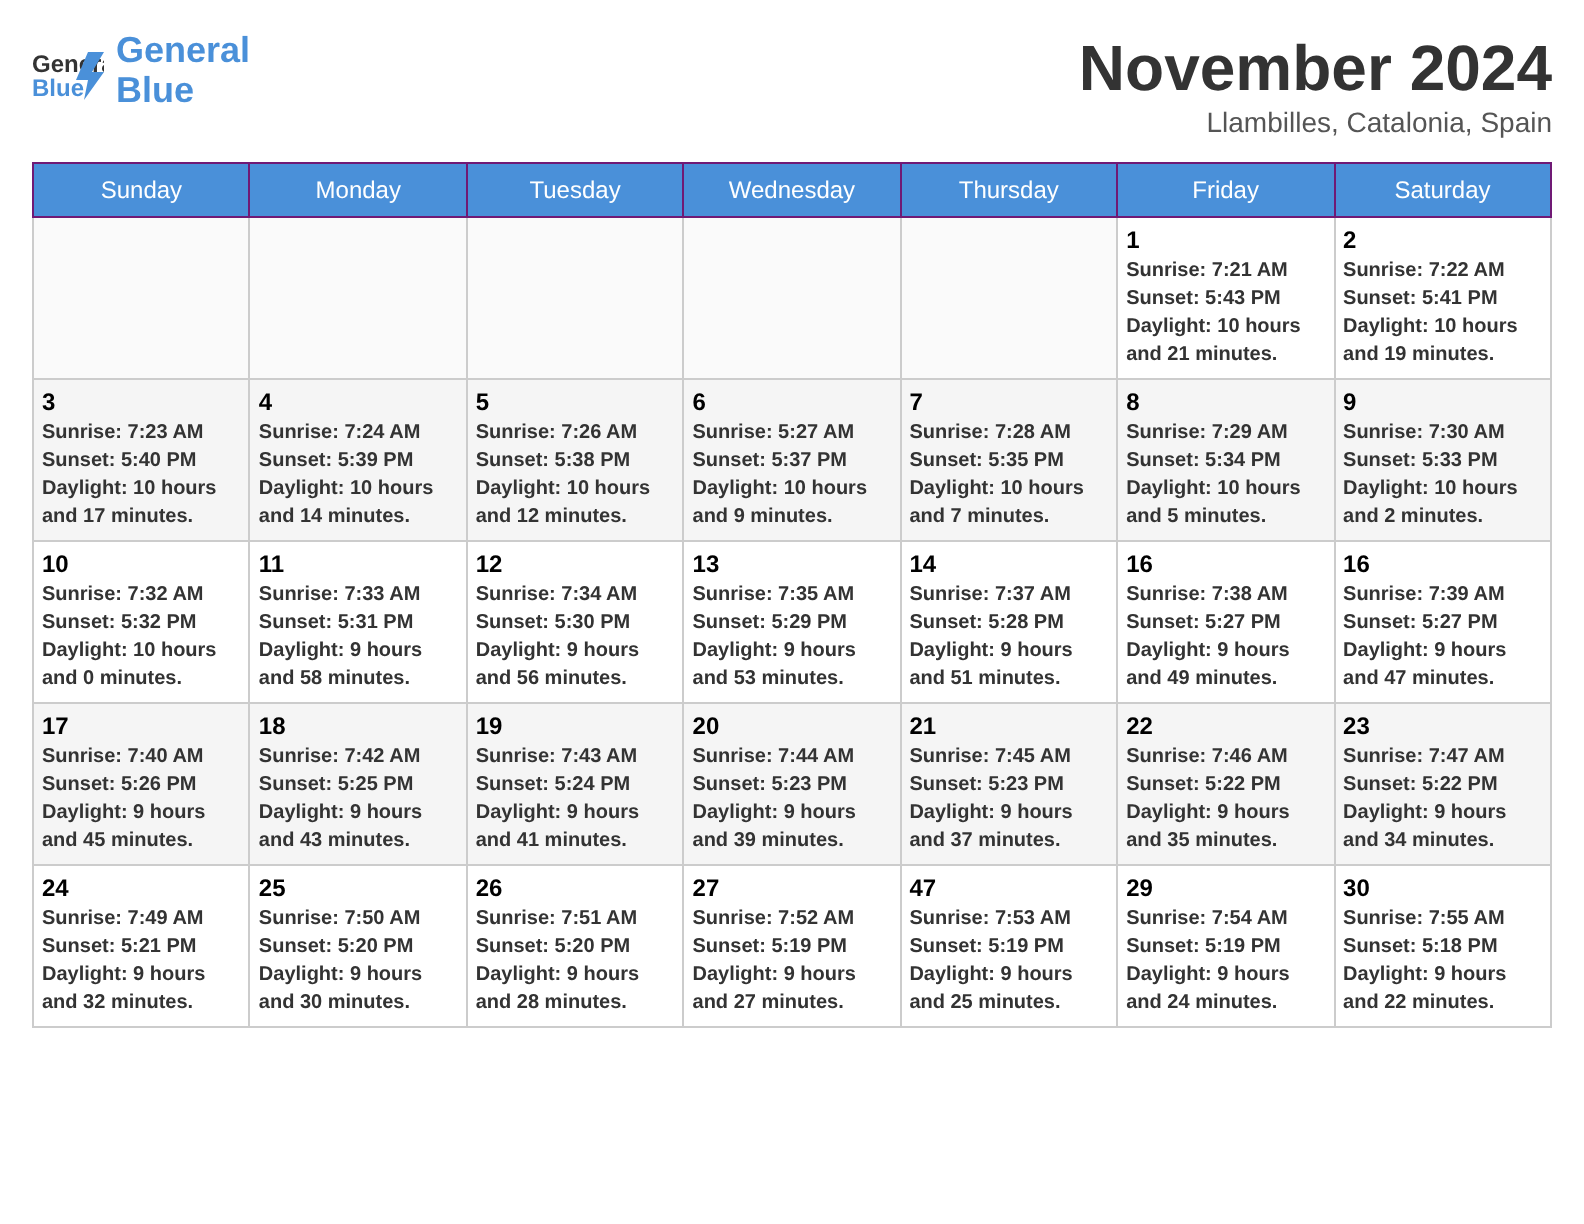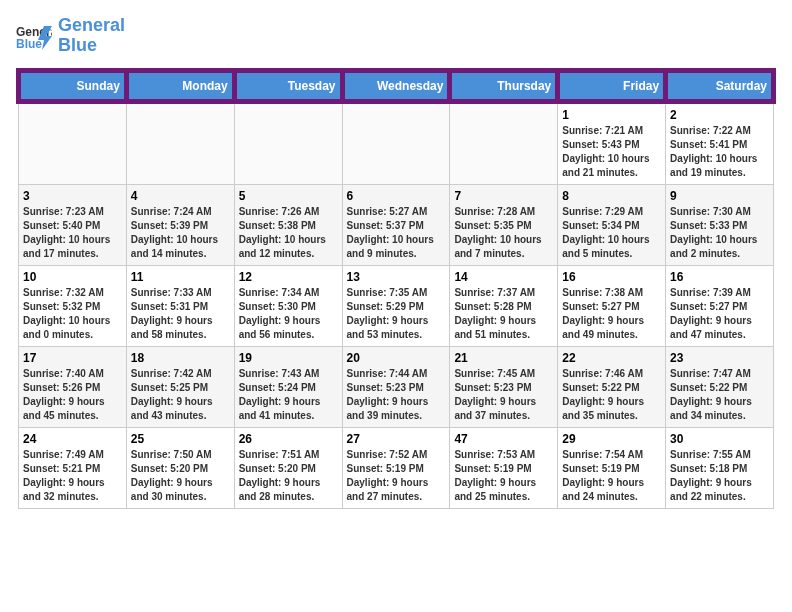--- a/index.html
+++ b/index.html
@@ -48,24 +48,24 @@
     }
     table {
       width: 100%;
       border-collapse: collapse;
       font-size: 11px;
     }
     thead tr th {
       background-color: #4a90d9;
       color: white;
       padding: 6px 4px;
-      text-align: right;
+      text-align: center;
       font-size: 12px;
-      font-weight: bold;
-      border: 5px solid #701a75;
+      font-weight: normal;
+      border: 1px solid #701a75;
     }
     tbody tr td {
       border: 1px solid #ccc;
       vertical-align: top;
       padding: 4px 4px;
       width: 108px;
       min-height: 70px;
       background: #fff;
     }
     tbody tr:nth-child(even) td {
@@ -96,20 +96,24 @@
       <text x="0" y="26" font-size="12" font-weight="bold" fill="#4a90d9">Blue</text>
       <polygon points="28,4 36,4 30,14 36,14 26,28 28,18 22,18" fill="#4a90d9"></polygon>
     </svg>
     <div>
       <div class="logo-text">
         <span>General</span><br>
         <span style="color:#4a90d9">Blue</span>
       </div>
     </div>
   </div>
+  <div class="title-area">
+    <div class="month-title">November 2024</div>
+    <div class="location">Llambilles, Catalonia, Spain</div>
+  </div>
 </div>
 
 <table>
   <thead>
     <tr>
     <th>Sunday</th>
         <th>Monday</th>
         <th>Tuesday</th>
         <th>Wednesday</th>
         <th>Thursday</th>

